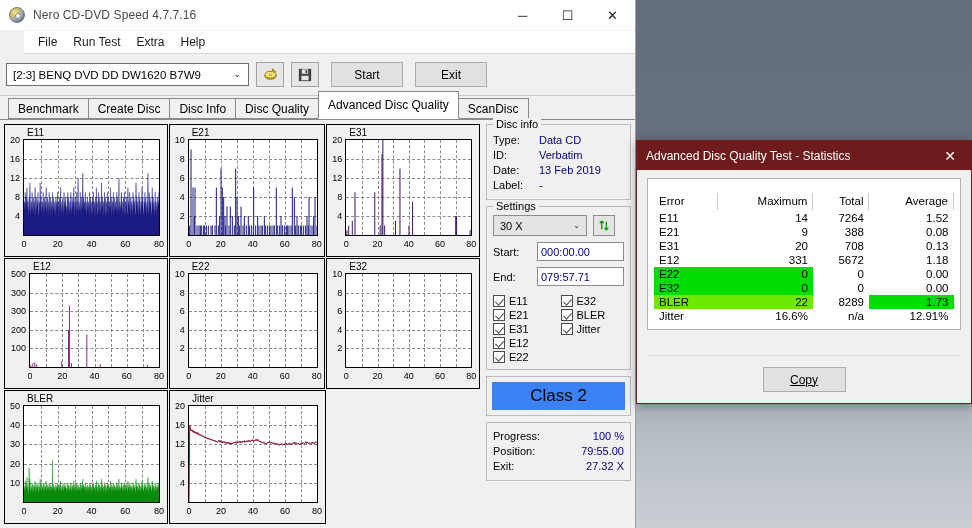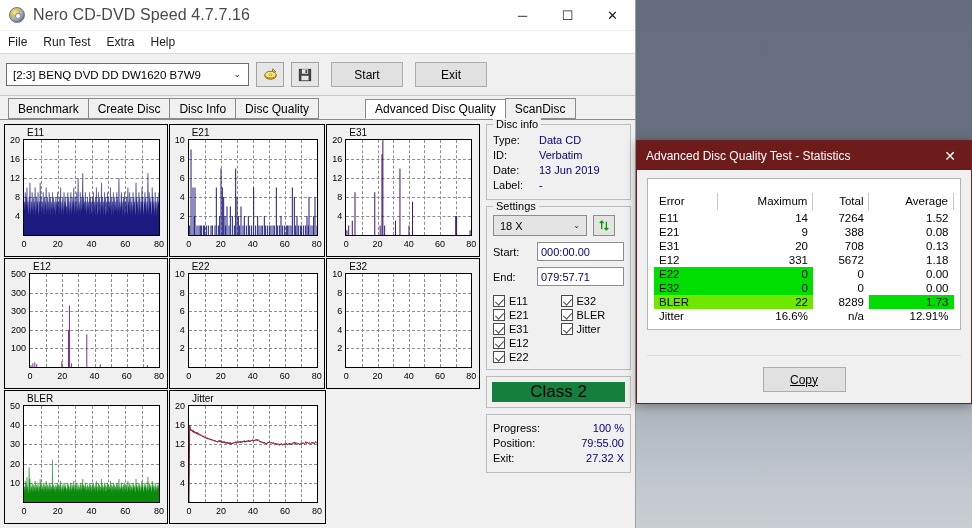--- a/index.html
+++ b/index.html
@@ -40,34 +40,35 @@
     background: radial-gradient(circle at 35% 32%, #f4e8b0 0%, #d8c060 28%, #9aa8c8 55%, #5a6a9a 78%, #3a4a78 100%);
     border: 1px solid #7a7a6a;
     position: relative;
   }
   .disc-glyph::after {
     content: ""; position: absolute; left: 5px; top: 5px;
     width: 4px; height: 4px; border-radius: 50%;
     background: #ffffff; border: 1px solid #888;
   }
   #titlebar .tb-title {
-    font-size: 16px; color: #4a4a4a; letter-spacing: .1px;
+    font-size: 12px; color: #4a4a4a; letter-spacing: .1px;
   }
   #titlebar .tb-btns { margin-left: auto; display: flex; height: 31px; }
   .tb-btn {
     width: 45px; height: 31px;
     display: flex; align-items: center; justify-content: center;
     font-size: 13px; color: #202020; line-height: 1;
   }
   
   #menubar {
     height: 23px; display: flex; align-items: center;
     flex: none; background: #ffffff;
     border-bottom: 1px solid #d8d8d8;
-    padding-left: 0;
+    padding-left: 6px;
+    margin-left: 24px;
   }
   .menu-item {
     font-size: 12px; color: #202020;
     padding: 3px 8px; line-height: 1;
   }
   
   #toolbar {
     height: 42px; flex: none;
     background: #f0f0f0;
     display: flex; align-items: center;
@@ -123,23 +124,23 @@
   .tab {
     height: 21px; padding: 0 9px;
     display: flex; align-items: center;
     font-size: 12px; color: #000;
     background: #f0f0f0;
     border: 1px solid #8a8a8a;
     border-bottom: 1px solid #8a8a8a;
     margin-right: -1px;
   }
   .tab.active {
-    height: 20px; background: #ffffff;
+    height: 28px; background: #ffffff;
     border-bottom: 1px solid #ffffff;
-    z-index: 3; position: relative; margin-left: 47px;
+    z-index: 3; position: relative;
   }
   
   #content {
     flex: 1; background: #f0f0f0;
     position: relative; padding: 4px;
     display: flex;
   }
   #charts-area {
     width: 476px; display: flex; flex-direction: column;
     gap: 1px;
@@ -234,21 +235,21 @@
     content: ""; position: absolute;
     left: 3px; top: 1px; width: 4px; height: 7px;
     border: solid #4a4a4a; border-width: 0 1.6px 1.6px 0;
     transform: rotate(42deg);
   }
   #class-box {
     border: 1px solid #bdbdbd; padding: 5px;
     margin-bottom: 6px;
   }
   #class-inner {
-    background: #15803d; height: 20px;
+    background: #3b82f6; height: 28px;
     display: flex; align-items: center; justify-content: center;
     font-size: 17px; color: #000;
   }
   #progress-box { border: 1px solid #bdbdbd; padding: 6px; }
   #progress-box .kv { justify-content: space-between; }
   #progress-box .kv .k { width: auto; }
   #progress-box .kv .v { text-align: right; }
   
   #stats-dialog {
     position: absolute; left: 636px; top: 140px;
@@ -611,33 +612,33 @@
         <div class="kv">
           <span class="k">Type:</span>
           <span class="v">Data CD</span>
         </div>
         <div class="kv">
           <span class="k">ID:</span>
           <span class="v">Verbatim</span>
         </div>
         <div class="kv">
           <span class="k">Date:</span>
-          <span class="v">13 Jun 2019</span>
+          <span class="v">13 Feb 2019</span>
         </div>
         <div class="kv">
           <span class="k">Label:</span>
           <span class="v">-</span>
         </div>
       </div>
 
       <div class="group">
         <div class="legend">Settings</div>
         <div id="speed-row">
           <div id="speed-select">
-            <span>18 X</span>
+            <span>30 X</span>
             <span class="chev">⌄</span>
           </div>
           <div id="refresh-btn">
             <svg width="13" height="13" viewBox="0 0 14 14">
               <path d="M4 2 L4 11 M4 2 L2 4.5 M4 2 L6 4.5 M9 12 L9 3 M9 12 L7 9.5 M9 12 L11 9.5" stroke="#009900" stroke-width="1.4" fill="none"></path>
             </svg>
           </div>
         </div>
         <div class="field-row">
           <span class="fl">Start:</span>

